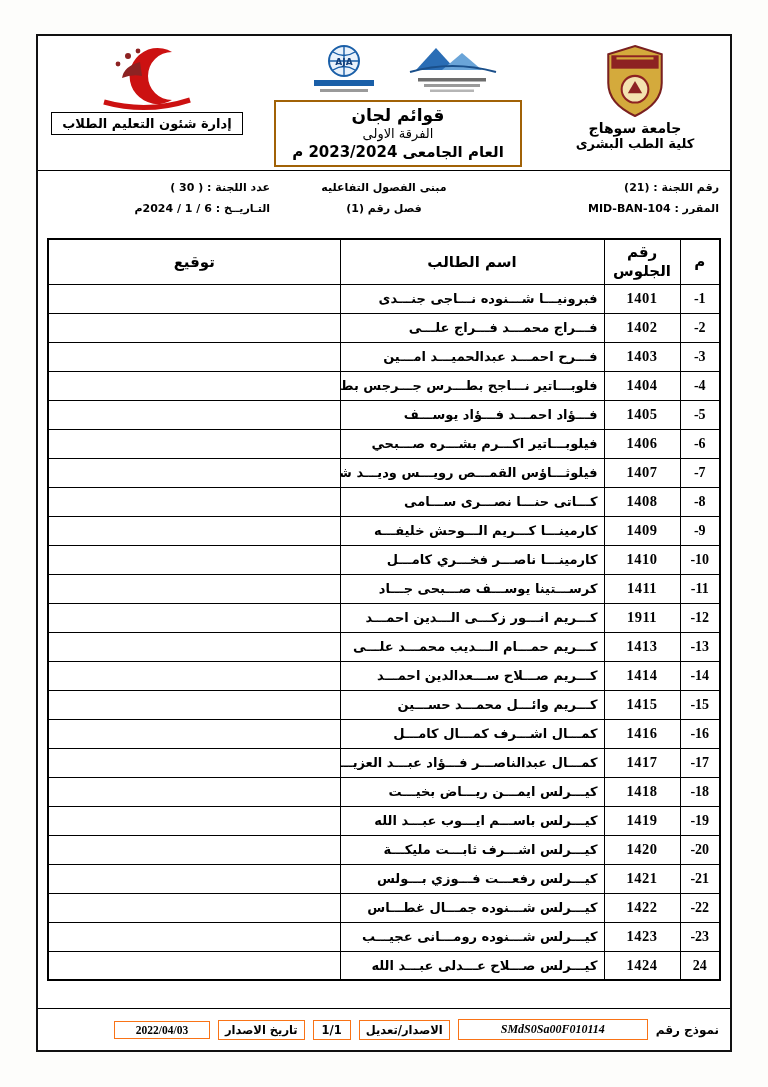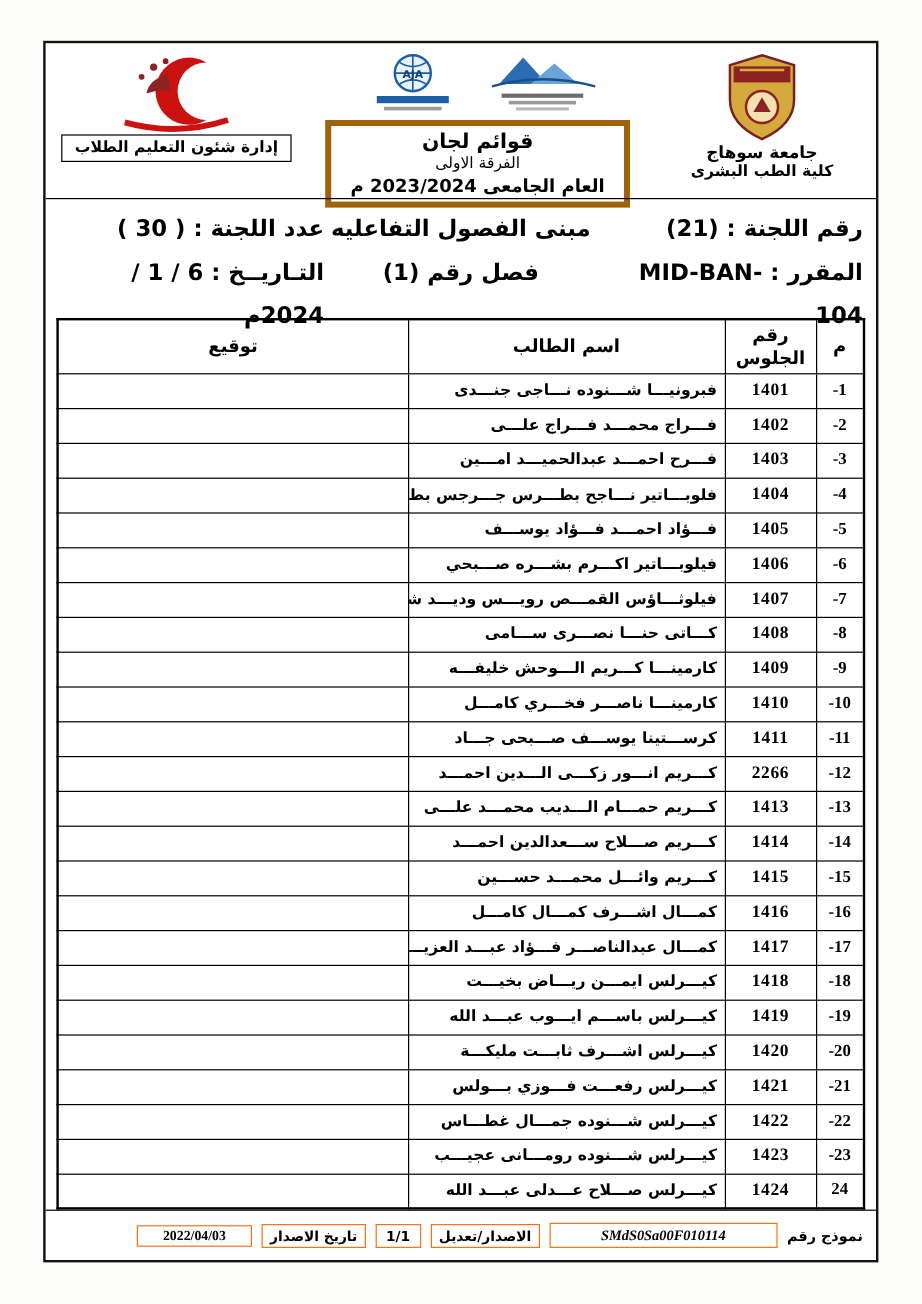--- a/index.html
+++ b/index.html
@@ -19,37 +19,37 @@
   }
 
   
   .header { display:flex; justify-content:space-between; align-items:flex-start; min-height:120px; }
   .u-block { width:172px; text-align:center; padding-top:2px; }
   .u-name { font-weight:bold; font-size:14px; margin-top:2px; }
   .f-name { font-weight:bold; font-size:13px; }
   .c-block { width:300px; text-align:center; }
   .logo-row { display:flex; justify-content:center; gap:12px; align-items:flex-start; height:56px; }
   .title-box {
-    display:inline-block; border:5px solid #a16207; padding:2px 16px 3px; margin-top:2px;
+    display:inline-block; border:2px solid #a16207; padding:2px 16px 3px; margin-top:2px;
     text-align:center;
   }
   .title-box .t1 { font-weight:bold; font-size:17px; line-height:1.3; }
   .title-box .t2 { font-weight:normal; font-size:13px; line-height:1.3; }
   .title-box .t3 { font-weight:bold; font-size:15px; line-height:1.3; }
   .d-block { width:200px; text-align:center; }
   .dept-box {
     display:inline-block; border:1px solid #000; padding:3px 10px;
     font-weight:bold; font-size:13px; margin-top:0; white-space:nowrap;
   }
 
   .rule { border-top:1.5px solid #000; margin:3px -9px 5px; }
 
   
   .info { display:flex; justify-content:space-between; min-height:62px; padding:2px 2px 6px; }
-  .info-col { font-size:19px; font-weight:bold; line-height:1.9; }
+  .info-col { font-size:11px; font-weight:bold; line-height:1.9; }
   .info-col.right { width:33%; text-align:right; }
   .info-col.center { width:34%; text-align:center; }
   .info-col.left { width:33%; text-align:left; padding-left:14px; }
   .info-col.left div { text-align:right; display:inline-block; }
 
   
   table { width:100%; border-collapse:collapse; table-layout:fixed; border:2px solid #000; }
   th, td { border:1px solid #000; overflow:hidden; }
   thead th {
     height:45px; font-weight:bold; font-size:15px; text-align:center; vertical-align:middle;
@@ -244,21 +244,21 @@
 
   <tr>
     <td class="c-serial">-11</td>
     <td class="c-seat">1411</td>
     <td class="c-name">كرســـتينا يوســـف صـــبحى جـــاد</td>
     <td class="c-sig"></td>
   </tr>
 
   <tr>
     <td class="c-serial">-12</td>
-    <td class="c-seat">2266</td>
+    <td class="c-seat">1911</td>
     <td class="c-name">كـــريم انـــور زكـــى الـــدين احمـــد</td>
     <td class="c-sig"></td>
   </tr>
 
   <tr>
     <td class="c-serial">-13</td>
     <td class="c-seat">1413</td>
     <td class="c-name">كـــريم حمـــام الـــديب محمـــد علـــى</td>
     <td class="c-sig"></td>
   </tr>

